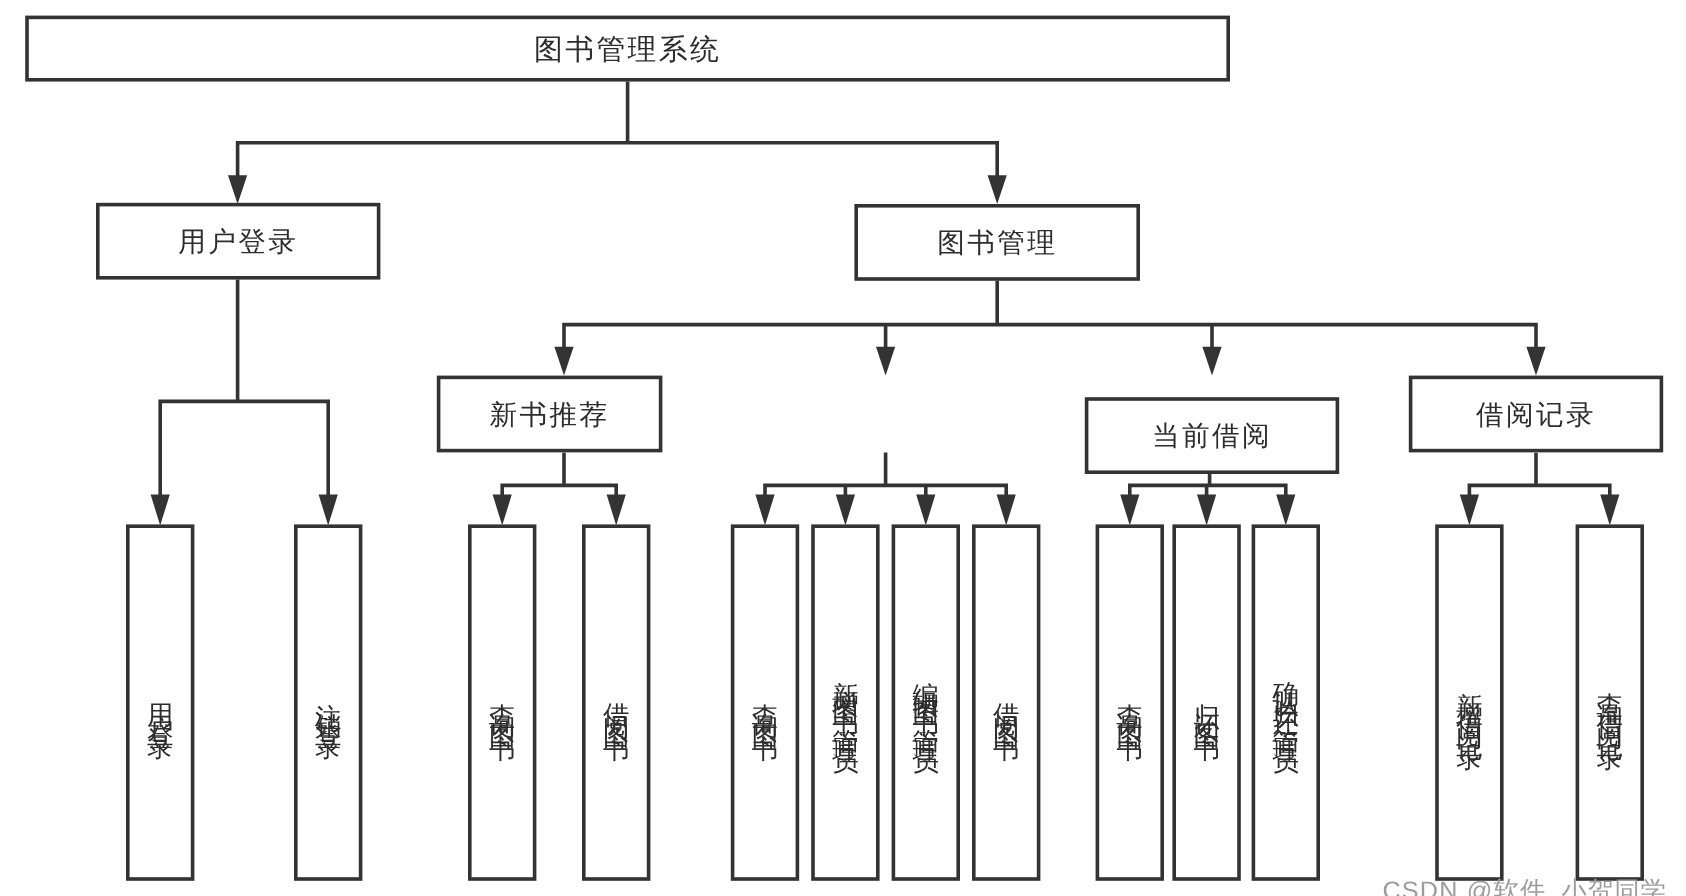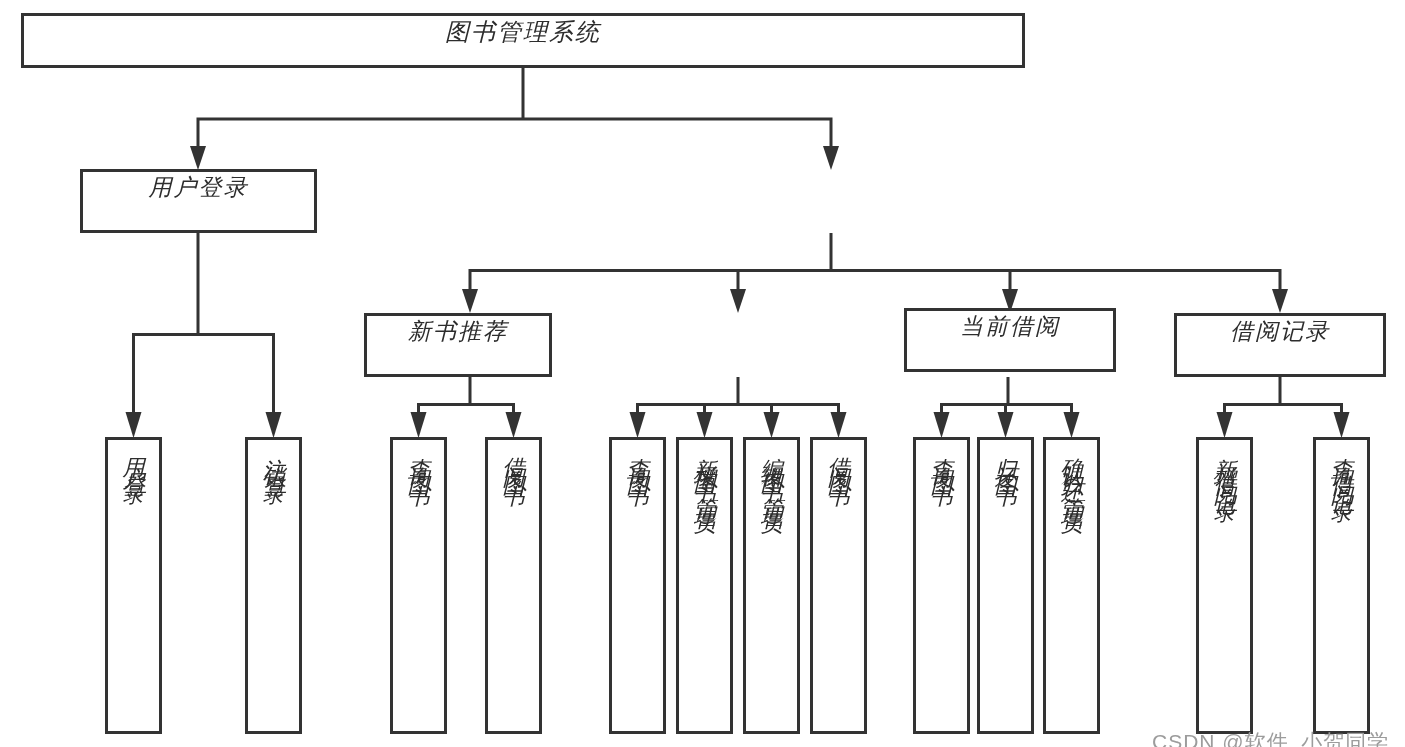--- a/index.html
+++ b/index.html
@@ -16,27 +16,26 @@
     background:var(--page-bg);
     font-family:"Liberation Sans", sans-serif;
     overflow:hidden;
   }
   .connectors{position:absolute;left:0;top:0;width:1405px;height:747px;}
   .node{
     position:absolute;
     box-sizing:border-box;
     background:var(--box-bg);
     border:3px solid var(--line);
-    display:flex;justify-content:center;
+    display:flex;align-items:center;justify-content:center;
     color:var(--text);
     font-size:23px;
     letter-spacing:2px;
     white-space:nowrap;
     z-index:2;
-    font-style:italic;
   }
   .node.root-box{font-size:24px;}
   .node.leaf .lbl{
     writing-mode:vertical-rl;
     text-orientation:mixed;
     font-size:22px;
     line-height:1;
     letter-spacing:9px;
   }
   .node.leaf.dense .lbl{letter-spacing:8px;}
@@ -98,25 +97,28 @@
     </g>
   </svg>
 
   <div class="node root-box" style="left:21px;top:13px;width:1004px;height:55px">
     <span class="lbl">图书管理系统</span>
   </div>
 
   <div class="node" style="left:80px;top:169px;width:237px;height:64px">
     <span class="lbl">用户登录</span>
   </div>
+  <div class="node" style="left:712px;top:170px;width:238px;height:64px">
+    <span class="lbl">图书管理</span>
+  </div>
 
   <div class="node" style="left:364px;top:313px;width:188px;height:64px">
     <span class="lbl">新书推荐</span>
   </div>
-  <div class="node" style="left:904px;top:308px;width:212px;height:64px">
+  <div class="node" style="left:904px;top:331px;width:212px;height:64px">
     <span class="lbl">当前借阅</span>
   </div>
   <div class="node" style="left:1174px;top:313px;width:212px;height:64px">
     <span class="lbl">借阅记录</span>
   </div>
 
   <div class="node leaf" style="left:105px;top:437px;width:57px;height:297px">
     <span class="lbl">用户登录</span>
   </div>
   <div class="node leaf" style="left:245px;top:437px;width:57px;height:297px">

